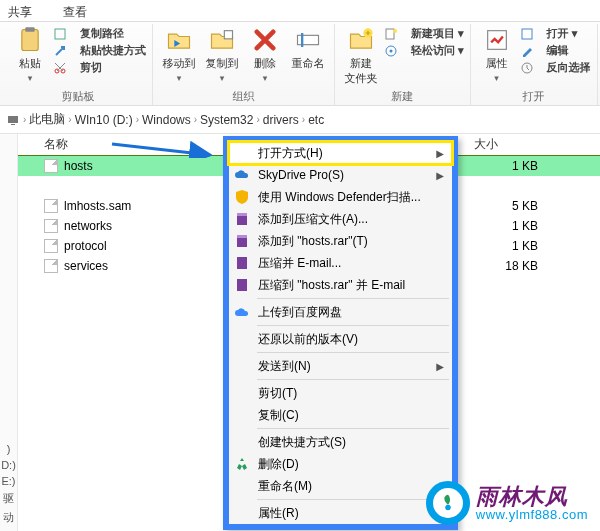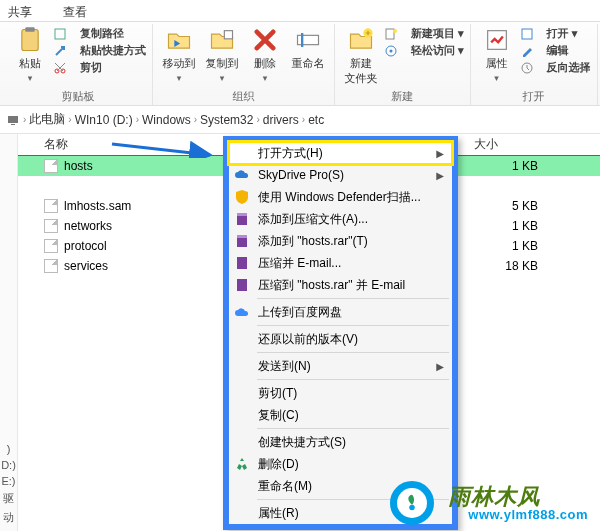--- a/index.html
+++ b/index.html
@@ -109,22 +109,22 @@
     .ctx-highlight{ outline:3px solid #ffe500; outline-offset:-1px; background:#fff;}
     
 
     
     .watermark{
       position:absolute; bottom:6px; right:12px; display:flex; align-items:center; gap:6px; z-index:20;
     }
     .wm-circle{width:44px;height:44px;border-radius:50%;background:#00a0e9;border:3px solid #00a0e9;display:flex;align-items:center;justify-content:center;}
     .wm-inner{width:30px;height:30px;border-radius:50%;background:#fff;display:flex;align-items:center;justify-content:center;}
     .wm-texts{display:flex;flex-direction:column;line-height:1;}
-    .wm-cn{font-size:22px;font-weight:bold;color:#4d7c0f;font-style:italic;letter-spacing:1px;margin-left:8px;}
-    .wm-url{font-size:13px;font-weight:bold;color:#00a0e9;letter-spacing:0.5px;margin-left:28px;}
+    .wm-cn{font-size:22px;font-weight:bold;color:#701a75;font-style:italic;letter-spacing:1px;}
+    .wm-url{font-size:13px;font-weight:normal;color:#00a0e9;letter-spacing:0.5px;}
 
     
     .ic-blue{fill:#2d7dd2;}
     .chev{font-size:9px;color:#666;}
   </style>
 </head>
 <body>
 
 <div class="tabbar">
   <span>共享</span>

